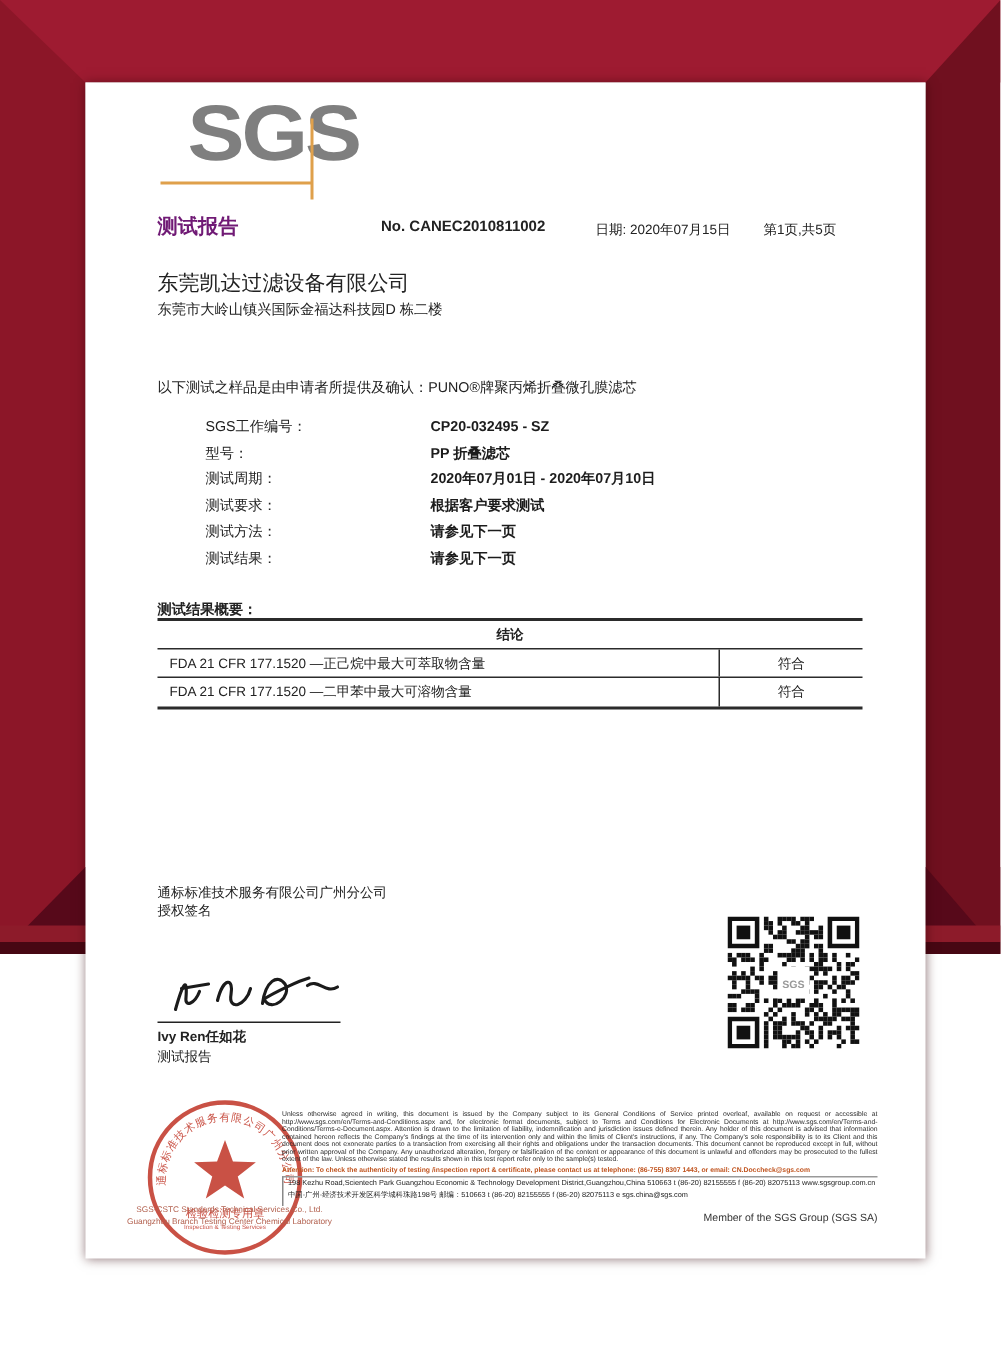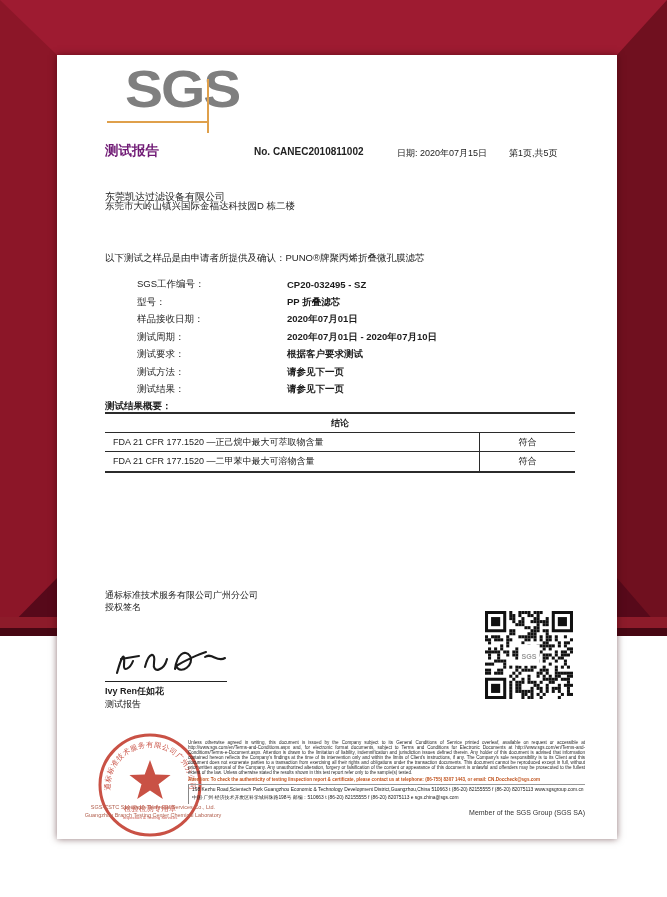--- a/index.html
+++ b/index.html
@@ -24,21 +24,21 @@
   .abs{position:absolute;}
   
   .sgs-logo{left:68px;top:8px;font-size:57px;font-weight:bold;color:#7f7f7f;letter-spacing:-2px;line-height:52px;transform:scaleY(.92);}
   .sgs-hline{left:50px;top:66px;width:101px;height:2px;background:#dfa04b;}
   .sgs-vline{left:150px;top:24px;width:2px;height:54px;background:#dfa04b;}
   
   .doc-title{left:48px;top:87px;font-size:13.5px;font-weight:bold;color:#701a75;}
   .report-no{left:197px;top:91px;font-size:10px;font-weight:600;}
   .hdr-date{left:340px;top:92px;font-size:9px;}
   .hdr-page{left:452px;top:92px;font-size:9px;}
-  .appl-name{left:48px;top:125px;font-size:10px;margin-top:10px;}
+  .appl-name{left:48px;top:125px;font-size:14px;}
   .appl-addr{left:48px;top:145px;font-size:9.5px;}
   .sample-line{left:48px;top:197px;font-size:9.5px;}
   
   .info{left:48px;top:221px;width:470px;margin-left:32px;}
   .info .row{display:flex;height:17.5px;align-items:center;}
   .info .lab{width:150px;font-size:9.5px;}
   .info .val{font-size:9.5px;font-weight:600;color:#1c1c1c;}
   
   .sum-head{left:48px;top:345px;font-size:9.5px;font-weight:bold;}
   .rtable{left:48px;top:357px;width:470px;border-top:2px solid #2b2b2b;border-bottom:2px solid #2b2b2b;font-size:9px;}
@@ -91,24 +91,20 @@
     <div class="abs sample-line">以下测试之样品是由申请者所提供及确认：PUNO®牌聚丙烯折叠微孔膜滤芯</div>
 
     <div class="abs info">
       <div class="row">
         <span class="lab">SGS工作编号：</span>
         <span class="val">CP20-032495 - SZ</span>
       </div>
       <div class="row">
         <span class="lab">型号：</span>
         <span class="val">PP 折叠滤芯</span>
-      </div>
-      <div class="row">
-        <span class="lab">样品接收日期：</span>
-        <span class="val">2020年07月01日</span>
       </div>
       <div class="row">
         <span class="lab">测试周期：</span>
         <span class="val">2020年07月01日 - 2020年07月10日</span>
       </div>
       <div class="row">
         <span class="lab">测试要求：</span>
         <span class="val">根据客户要求测试</span>
       </div>
       <div class="row">

